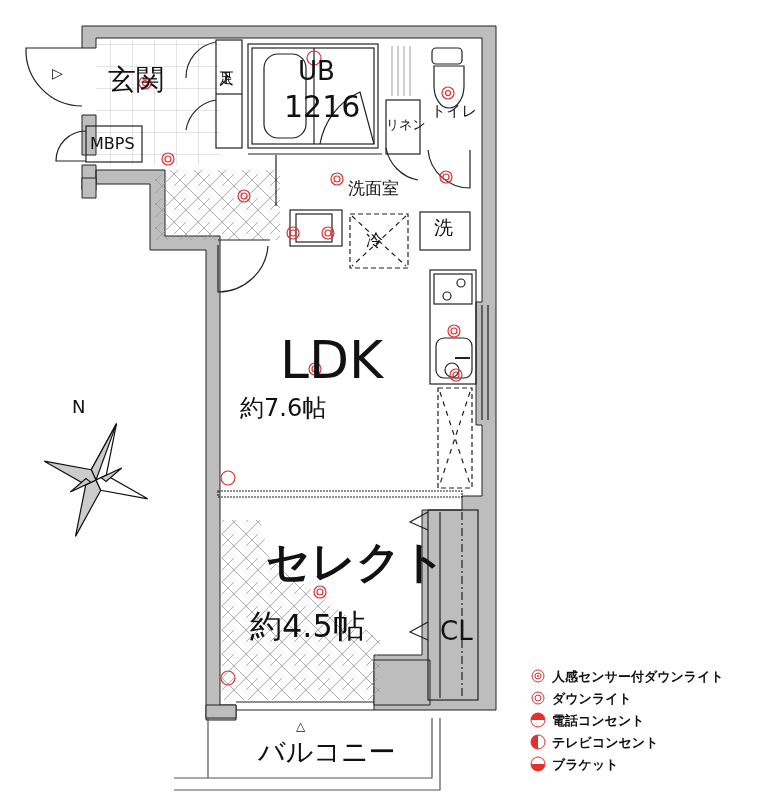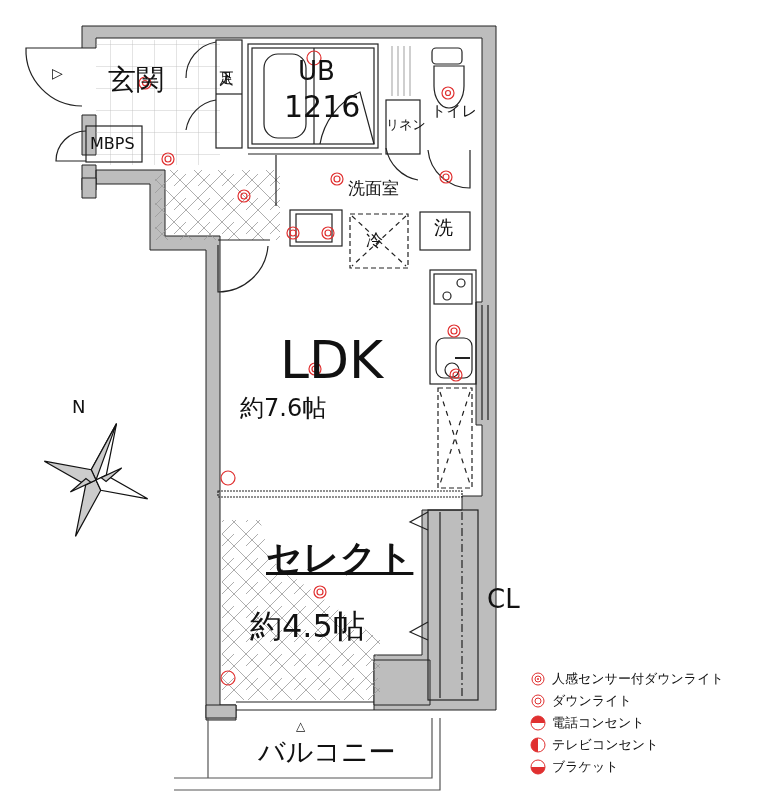--- a/index.html
+++ b/index.html
@@ -1,21 +1,21 @@
 <!DOCTYPE html>
 <html><head>
 <meta charset="utf-8">
 <style>
   html, body { margin:0; padding:0; background:#ffffff; }
   body { width:772px; height:800px; position:relative; overflow:hidden;
          font-family:"DejaVu Sans", sans-serif; }
   #plan { position:absolute; left:0; top:0; width:772px; height:800px; }
   .lbl { position:absolute; color:#111; white-space:nowrap; line-height:1; }
   .legend { position:absolute; left:530px; top:668px; font-size:13px; color:#111; }
-  .legend-row { display:flex; align-items:center; height:22px; }
+  .legend-row { display:flex; align-items:flex-start; height:22px;font-weight:bold; }
   .legend-row svg { margin-right:6px; }
 </style>
 </head>
 <body>
 
 <svg id="plan" viewBox="0 0 772 800" xmlns="http://www.w3.org/2000/svg">
   <defs>
     <pattern id="herring" width="24" height="24" patternUnits="userSpaceOnUse">
       <path d="M0 12 L12 0 M6 18 L18 6 M12 24 L24 12 M0 0 L12 12 M12 12 L24 24" stroke="#999" stroke-width="0.8" fill="none"></path>
     </pattern>
@@ -160,23 +160,23 @@
 <div class="lbl" style="left:108px;top:66px;font-size:28px;">玄関</div>
 <div class="lbl" style="left:298px;top:58px;font-size:26px;text-align:center;">UB</div>
 <div class="lbl" style="left:284px;top:92px;font-size:30px;">1216</div>
 <div class="lbl" style="left:431px;top:104px;font-size:15px;">トイレ</div>
 <div class="lbl" style="left:386px;top:118px;font-size:13px;">リネン</div>
 <div class="lbl" style="left:348px;top:180px;font-size:17px;text-align:center;">洗面室</div>
 <div class="lbl" style="left:366px;top:232px;font-size:17px;">冷</div>
 <div class="lbl" style="left:434px;top:218px;font-size:19px;">洗</div>
 <div class="lbl" style="left:280px;top:334px;font-size:52px;">LDK</div>
 <div class="lbl" style="left:240px;top:396px;font-size:24px;">約7.6帖</div>
-<div class="lbl" style="left:266px;top:540px;font-size:36px;font-weight:bold;text-decoration:underline;">セレクト</div>
+<div class="lbl" style="left:266px;top:540px;font-size:44px;font-weight:bold;">セレクト</div>
 <div class="lbl" style="left:250px;top:610px;font-size:32px;">約4.5帖</div>
-<div class="lbl" style="left:440px;top:586px;font-size:26px;margin-left:47px;">CL</div>
+<div class="lbl" style="left:440px;top:618px;font-size:26px;">CL</div>
 <div class="lbl" style="left:296px;top:720px;font-size:12px;">△</div>
 <div class="lbl" style="left:258px;top:738px;font-size:27px;">バルコニー</div>
 <div class="lbl" style="left:90px;top:136px;font-size:16px;">MBPS</div>
 <div class="lbl" style="left:220px;top:60px;font-size:14px;writing-mode:vertical-rl;">下足入</div>
 <div class="lbl" style="left:52px;top:66px;font-size:14px;">▷</div>
 <div class="lbl" style="left:72px;top:398px;font-size:18px;">N</div>
 
 <div class="legend">
   <div class="legend-row">
     <svg width="16" height="16">

